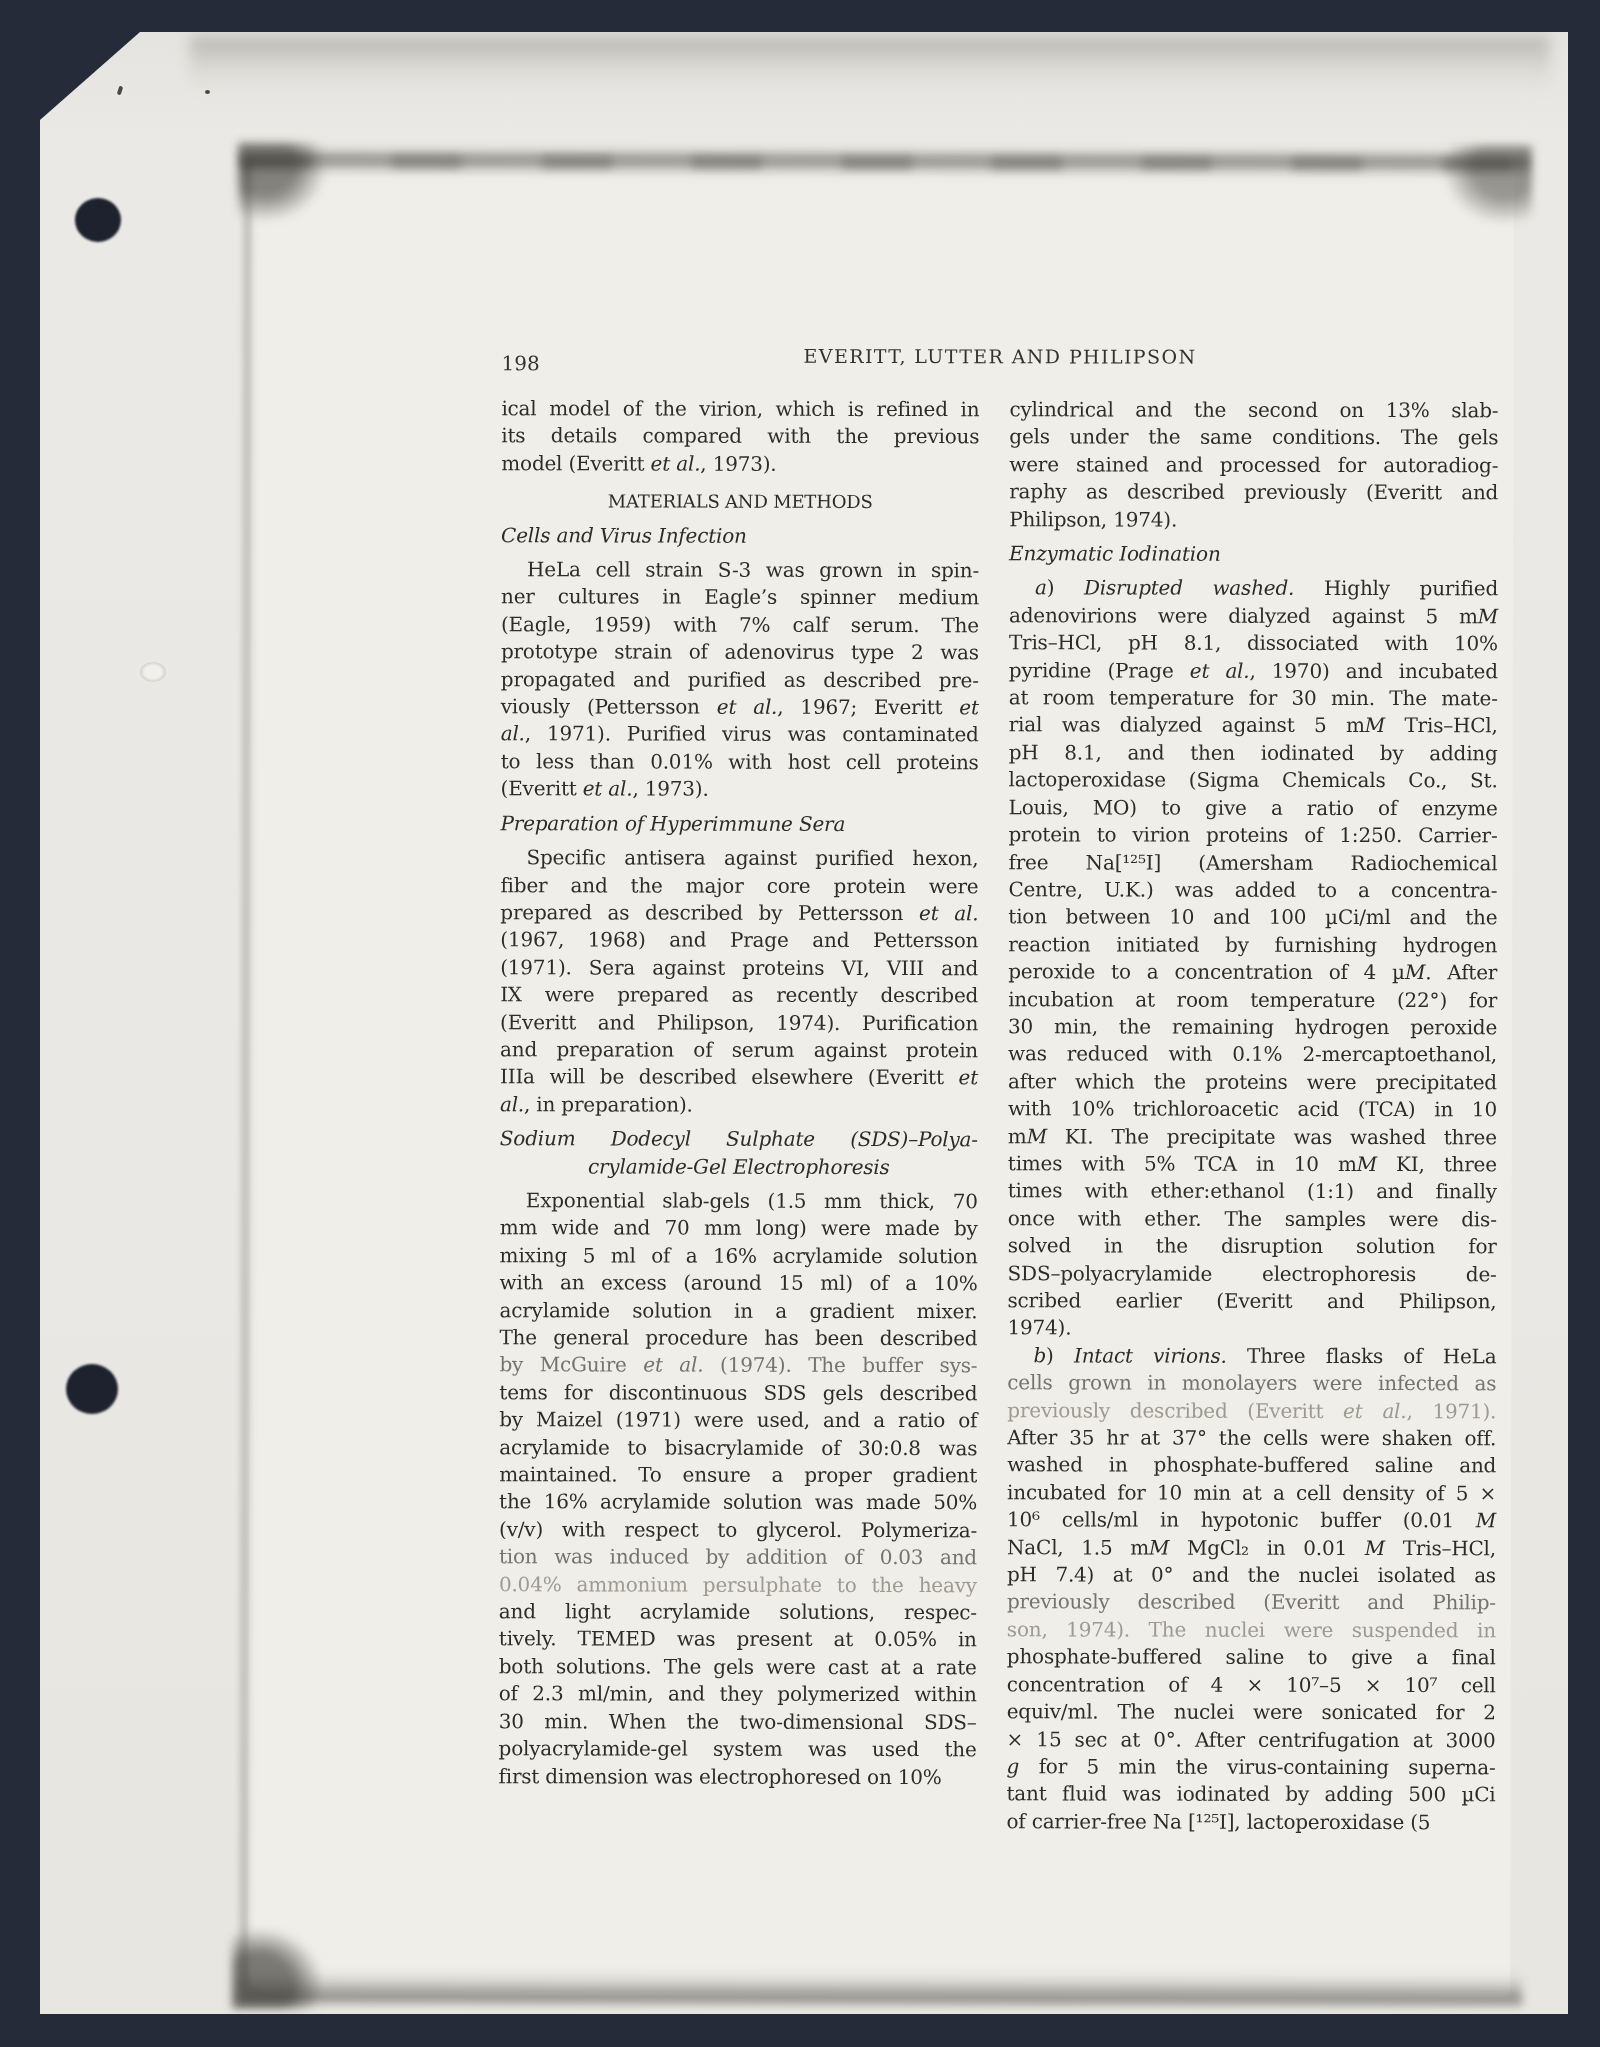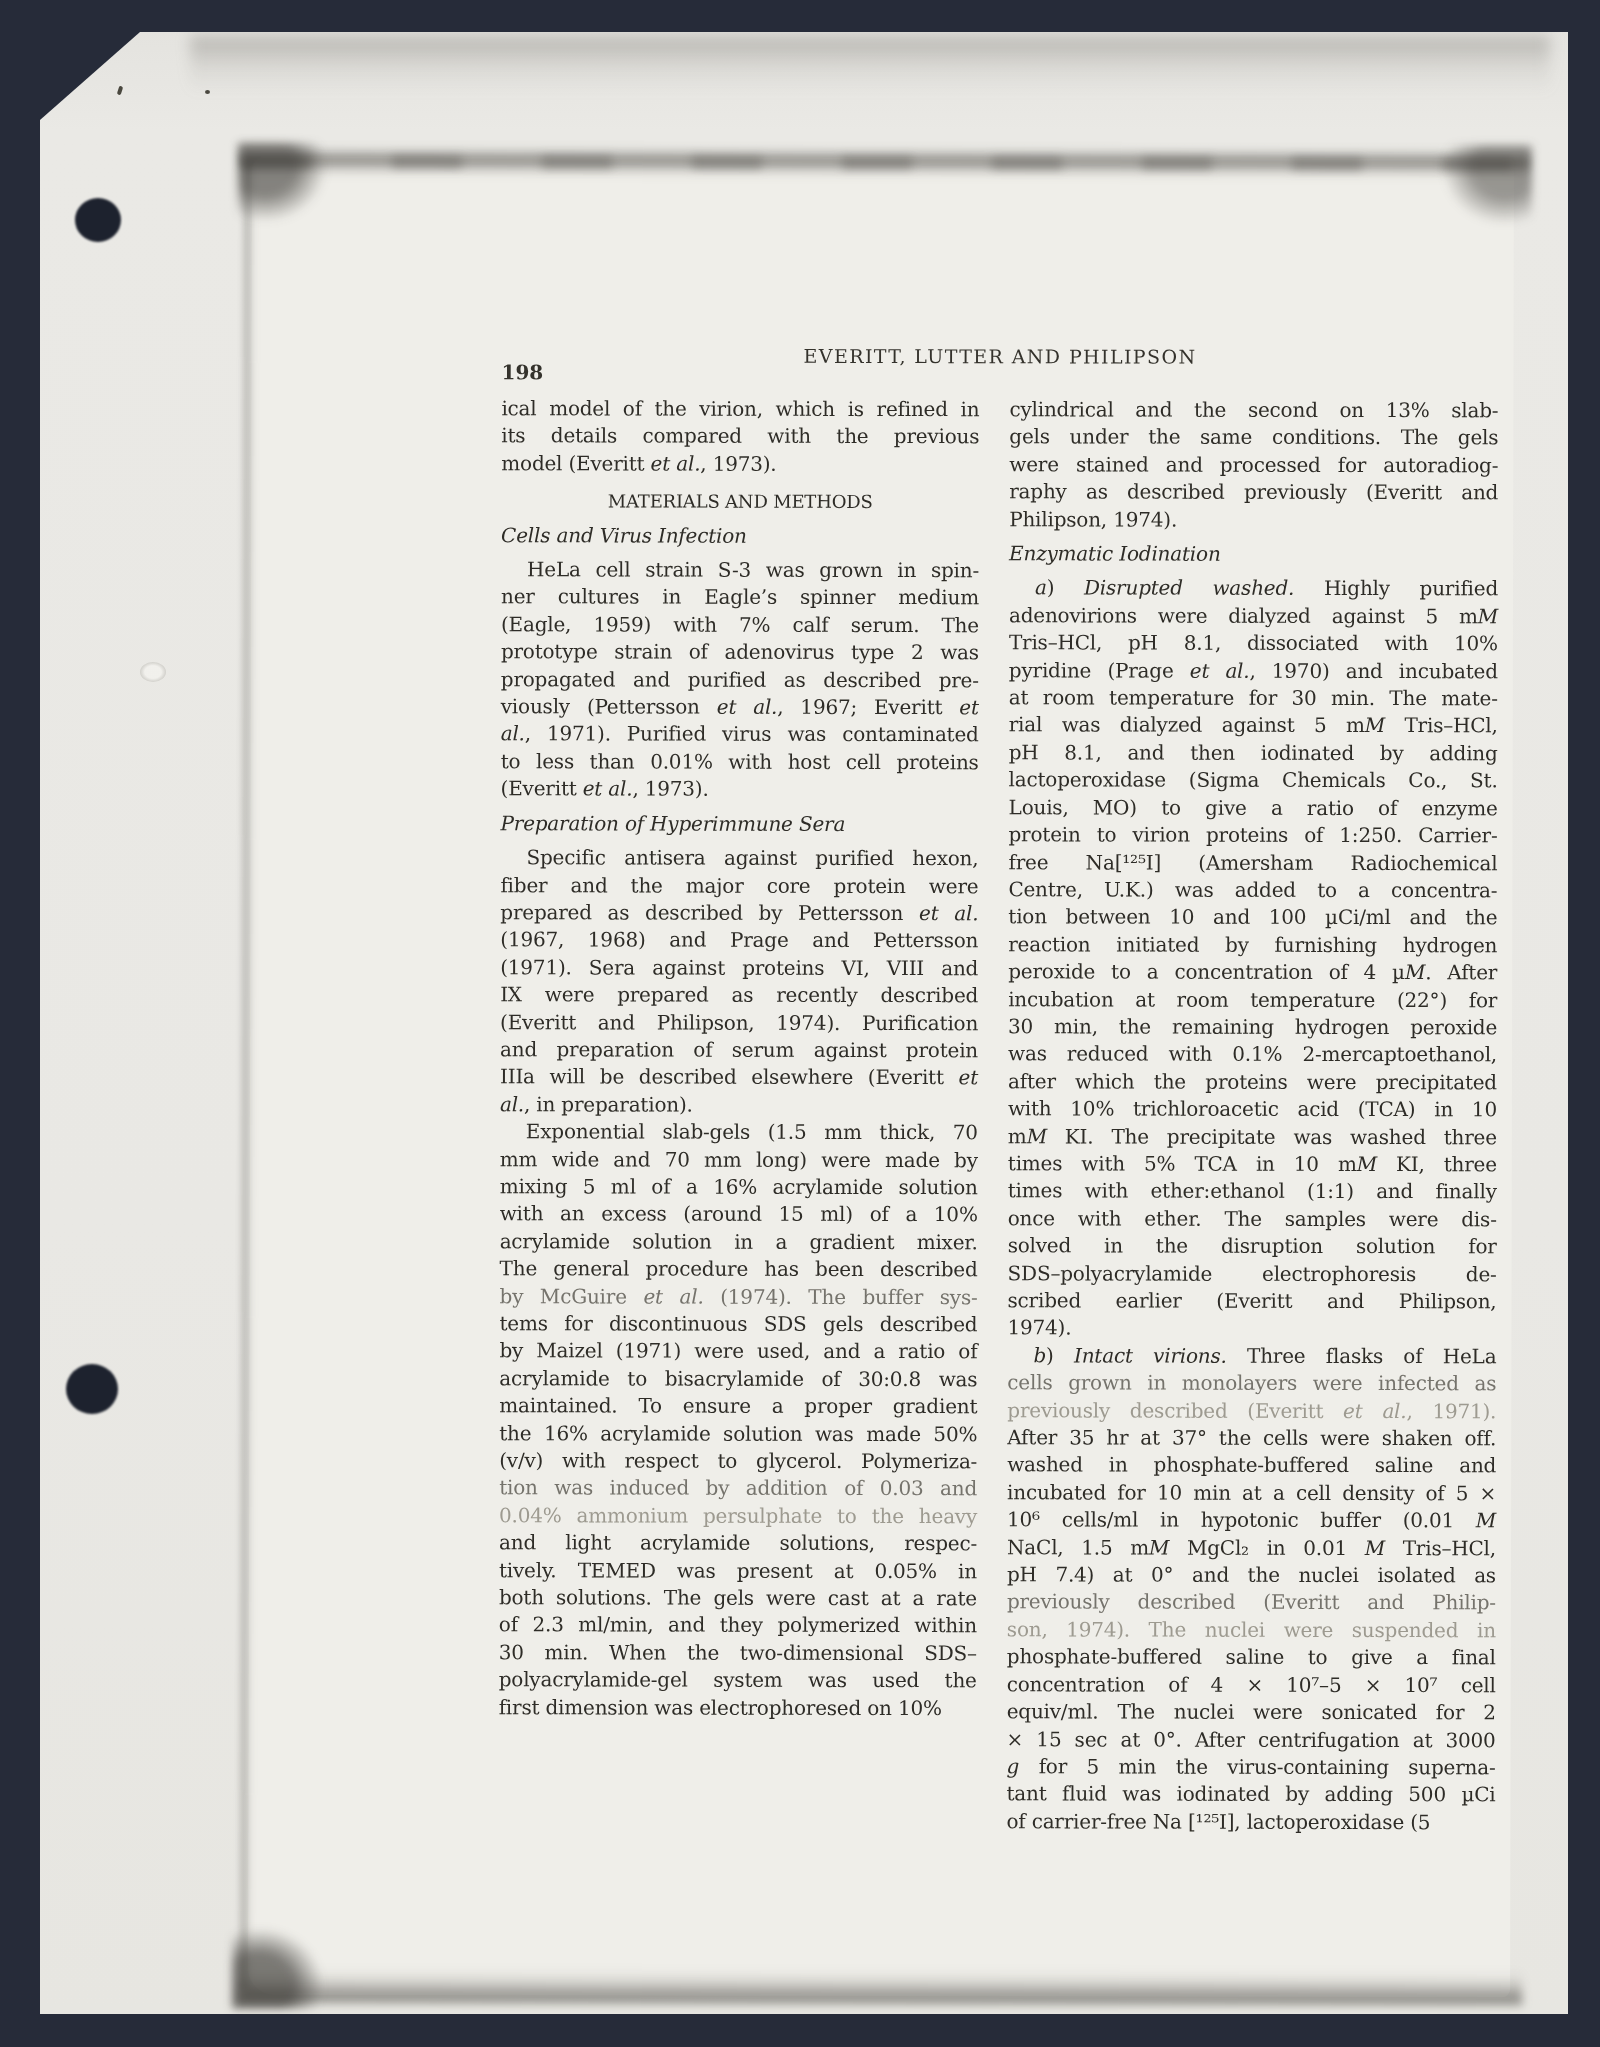--- a/index.html
+++ b/index.html
@@ -63,22 +63,22 @@
     position:absolute; width:90px; height:80px; filter:blur(4px);
   }
   .corner.tl { left:-14px; top:-14px;
     background:radial-gradient(ellipse at 30% 30%, rgba(45,43,39,.55) 0 35%, rgba(45,43,39,0) 70%); }
   .corner.tr { right:-18px; top:-14px;
     background:radial-gradient(ellipse at 70% 30%, rgba(45,43,39,.45) 0 35%, rgba(45,43,39,0) 70%); }
   .corner.bl { left:-16px; bottom:-14px;
     background:radial-gradient(ellipse at 30% 70%, rgba(45,43,39,.60) 0 38%, rgba(45,43,39,0) 72%); }
   
   .pagenum {
-    position:absolute; left:250px; top:203px;
-    font-size:20px; color:#34322c;font-weight:bold;
+    position:absolute; left:250px; top:194px;
+    font-size:20px; color:#34322c;
   }
   .running-head {
     position:absolute; left:250px; top:187px; width:997px;
     text-align:center; font-size:19px; letter-spacing:1.4px; color:#34322c;
   }
   .col { position:absolute; top:238px; color:#2e2c27; font-size:20px; line-height:27.4px; }
   .col.left  { left:250px; width:478px; }
   .col.right { left:758px; width:489px; }
   .line { text-align:justify; text-align-last:justify; letter-spacing:-0.2px; }
   .line.end { text-align-last:left; }
@@ -145,20 +145,24 @@
         <div class="line ind">Specific antisera against purified hexon,</div>
         <div class="line">fiber and the major core protein were</div>
         <div class="line">prepared as described by Pettersson <i>et al.</i></div>
         <div class="line">(1967, 1968) and Prage and Pettersson</div>
         <div class="line">(1971). Sera against proteins VI, VIII and</div>
         <div class="line">IX were prepared as recently described</div>
         <div class="line">(Everitt and Philipson, 1974). Purification</div>
         <div class="line">and preparation of serum against protein</div>
         <div class="line">IIIa will be described elsewhere (Everitt <i>et</i></div>
         <div class="line end"><i>al.</i>, in preparation).</div>
+      </div>
+      <div class="blk h-ital">
+        <div class="line">Sodium Dodecyl Sulphate (SDS)–Polya-</div>
+        <div class="line ctr">crylamide-Gel Electrophoresis</div>
       </div>
       <div class="blk p">
         <div class="line ind">Exponential slab-gels (1.5 mm thick, 70</div>
         <div class="line">mm wide and 70 mm long) were made by</div>
         <div class="line">mixing 5 ml of a 16% acrylamide solution</div>
         <div class="line">with an excess (around 15 ml) of a 10%</div>
         <div class="line">acrylamide solution in a gradient mixer.</div>
         <div class="line">The general procedure has been described</div>
         <div class="line f1">by McGuire <i>et al.</i> (1974). The buffer sys-</div>
         <div class="line">tems for discontinuous SDS gels described</div>

